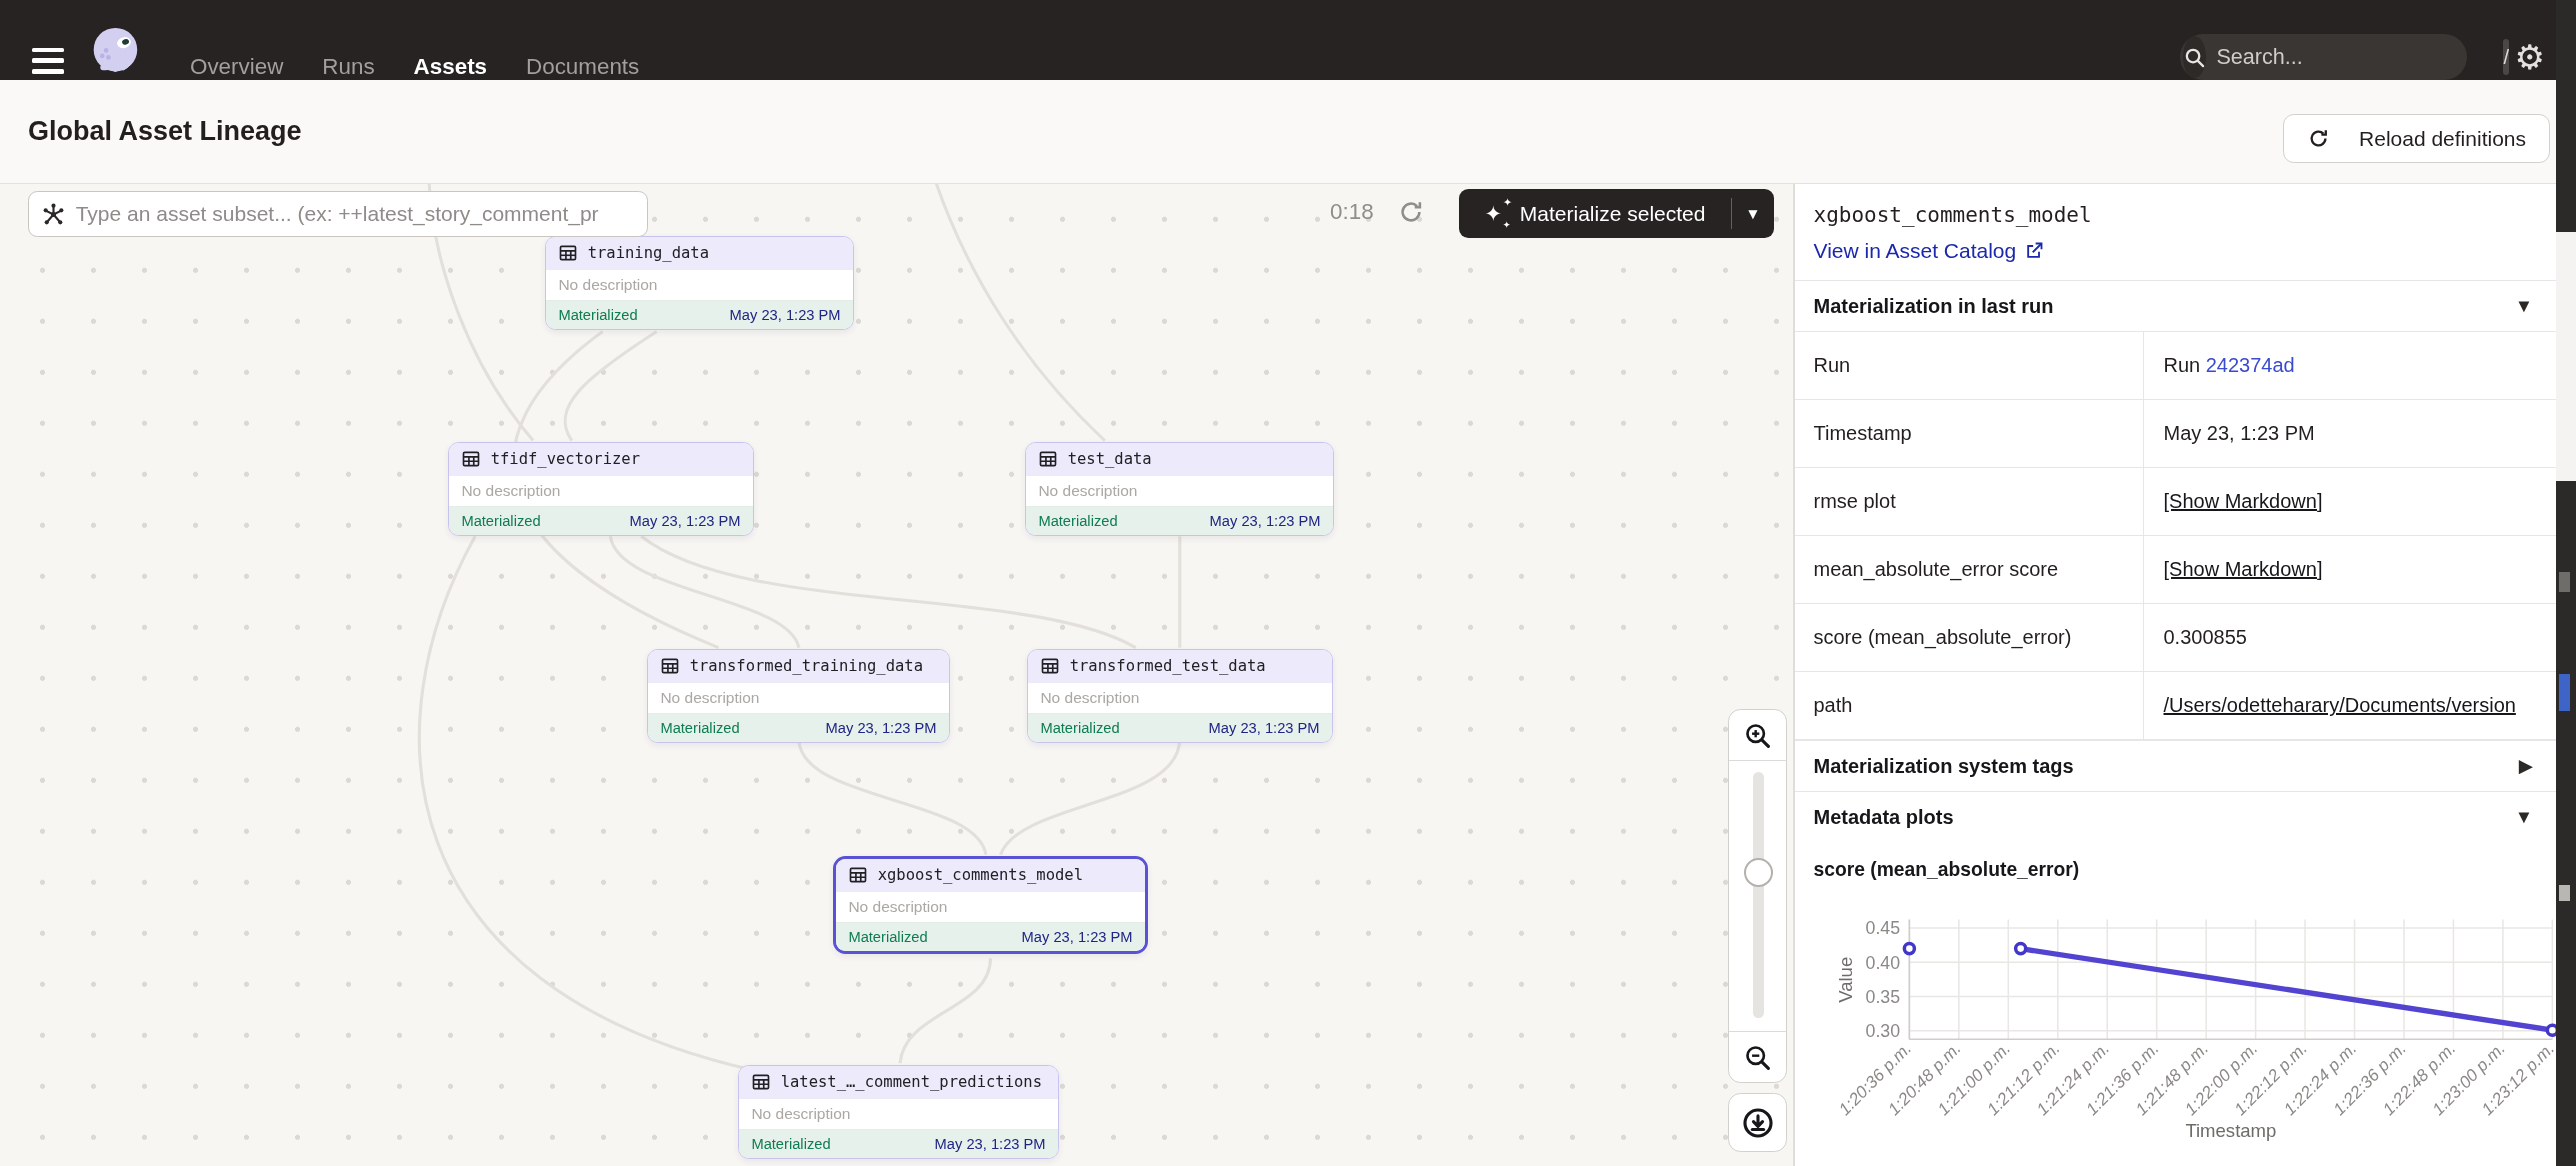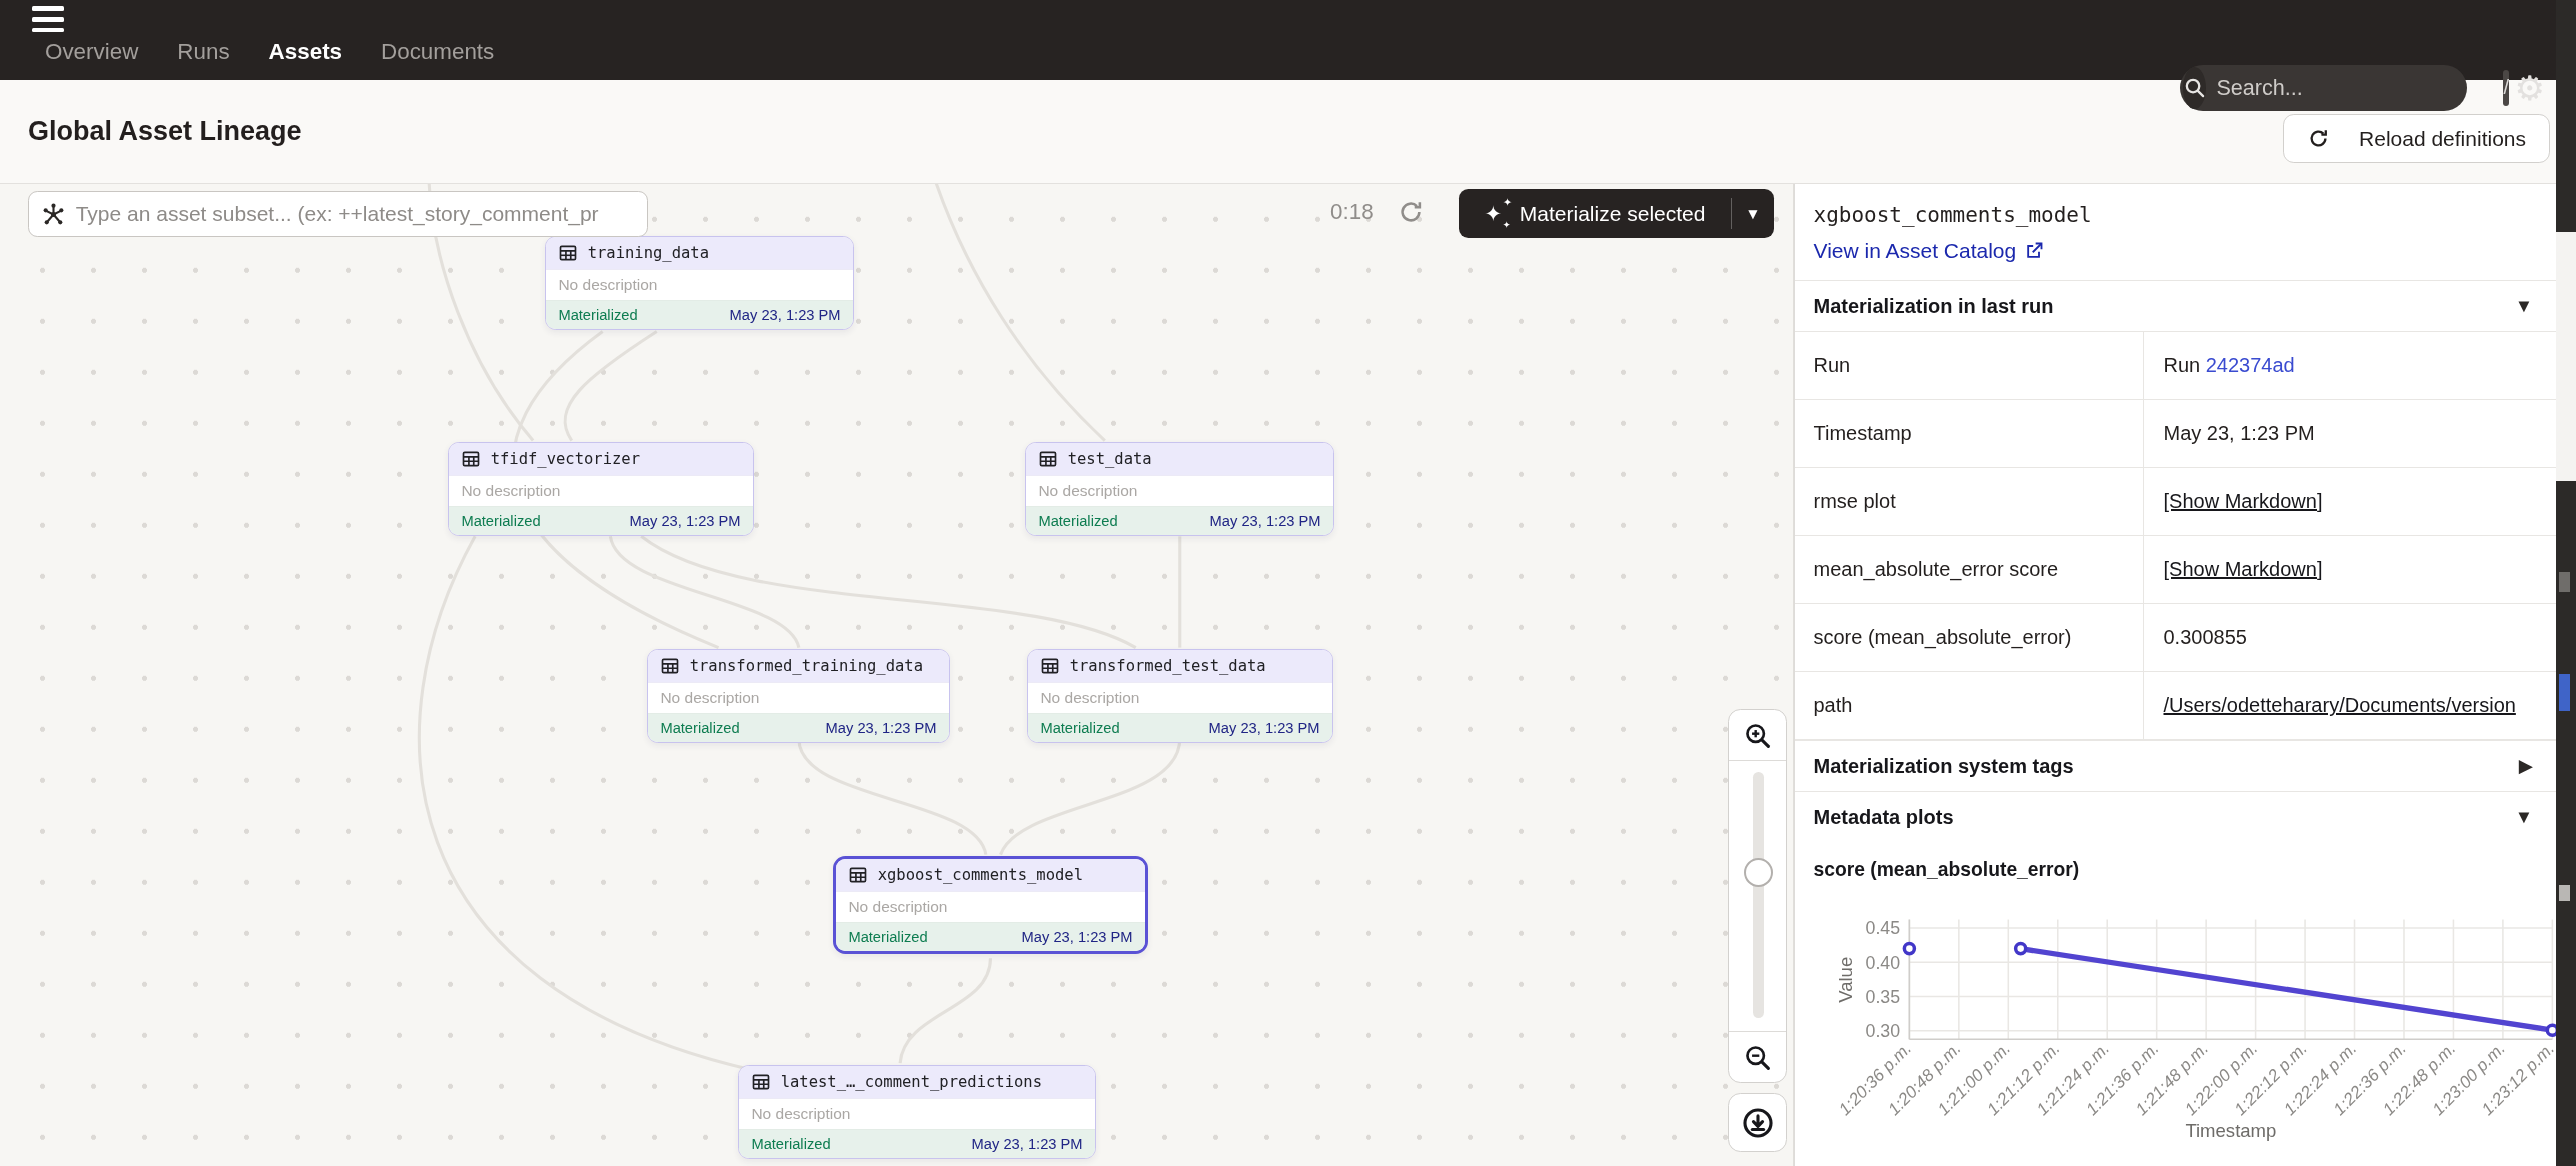--- a/index.html
+++ b/index.html
@@ -1,21 +1,21 @@
 <!DOCTYPE html>
 <html style="font-size:12.4px"><head>
 <meta charset="utf-8">
 <style>
   * { margin:0; padding:0; box-sizing:border-box; }
   html,body { width:2576px; height:1167px; overflow:hidden; background:#f7f6f3;
               font-family:"Liberation Sans", sans-serif; }
 
   
   .nav { position:absolute; top:0; left:0; width:2576px; height:80px; background:#272322;
-         display:flex; align-items:flex-start; z-index:30;flex-direction:column; }
+         display:flex; align-items:flex-end; z-index:30; }
   .hamburger { width:32px; margin-left:32px; cursor:pointer; }
   .hamburger div { height:4.6px; background:#fff; border-radius:1.5px; margin:6.2px 0; }
   .logo { width:56px; height:56px; margin-left:25px; }
   .navlinks { display:flex; margin-left:45px; gap:39px; }
   .navlink { font-size:22.4px; color:#a39f9c; cursor:pointer; }
   .navlink.active { color:#ffffff; font-weight:700; }
   .nav-right { margin-left:auto; display:flex; align-items:center; }
   .searchbox { width:287px; height:46px; background:#3a3634; border-radius:23px;
                display:flex; align-items:center; margin-right:48px; }
   .search-circ { width:42px; height:42px; margin-left:3.1px; border-radius:50%;
@@ -281,21 +281,21 @@
           <line x1="3" y1="14.7" x2="21" y2="14.7" stroke="#212125" stroke-width="2"></line>
         </svg>
         <span class="node-name">xgboost_comments_model</span>
       </div>
       <div class="node-body">No description</div>
       <div class="node-foot">
         <span class="node-status">Materialized</span>
         <span class="node-time">May 23, 1:23 PM</span>
       </div>
     </div>
-    <div class="node" style="left: 738px; top: 882px; width: 358px;">
+    <div class="node" style="left: 738px; top: 882px; width: 321px;">
       <div class="node-head">
         <svg width="20" height="20" viewBox="0 0 24 24">
           <rect x="3" y="4" width="18" height="16" rx="1.5" fill="none" stroke="#212125" stroke-width="2"></rect>
           <line x1="3" y1="9.5" x2="21" y2="9.5" stroke="#212125" stroke-width="2"></line>
           <line x1="9.5" y1="9.5" x2="9.5" y2="20" stroke="#212125" stroke-width="2"></line>
           <line x1="15.3" y1="9.5" x2="15.3" y2="20" stroke="#212125" stroke-width="2"></line>
           <line x1="3" y1="14.7" x2="21" y2="14.7" stroke="#212125" stroke-width="2"></line>
         </svg>
         <span class="node-name">latest_…_comment_predictions</span>
       </div>

